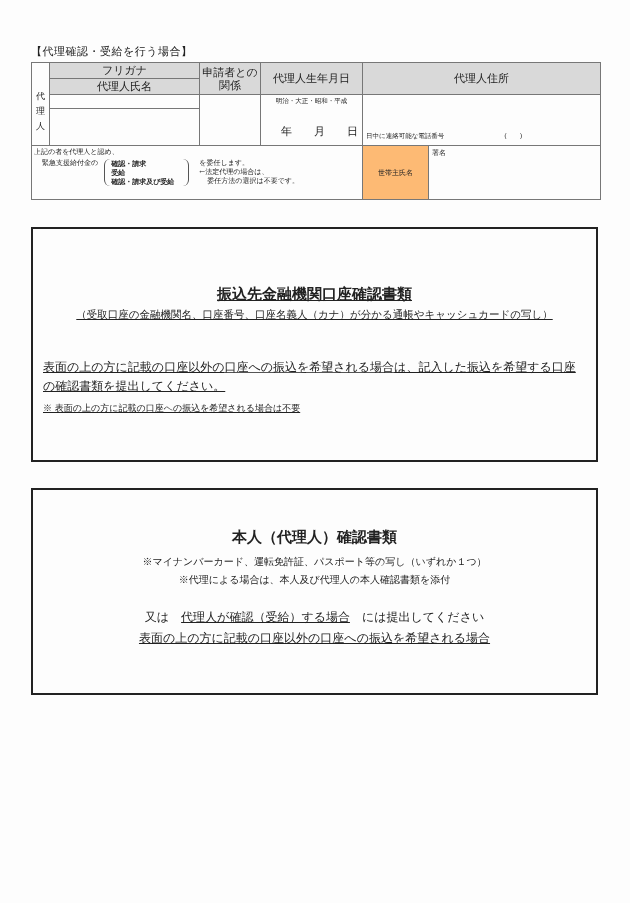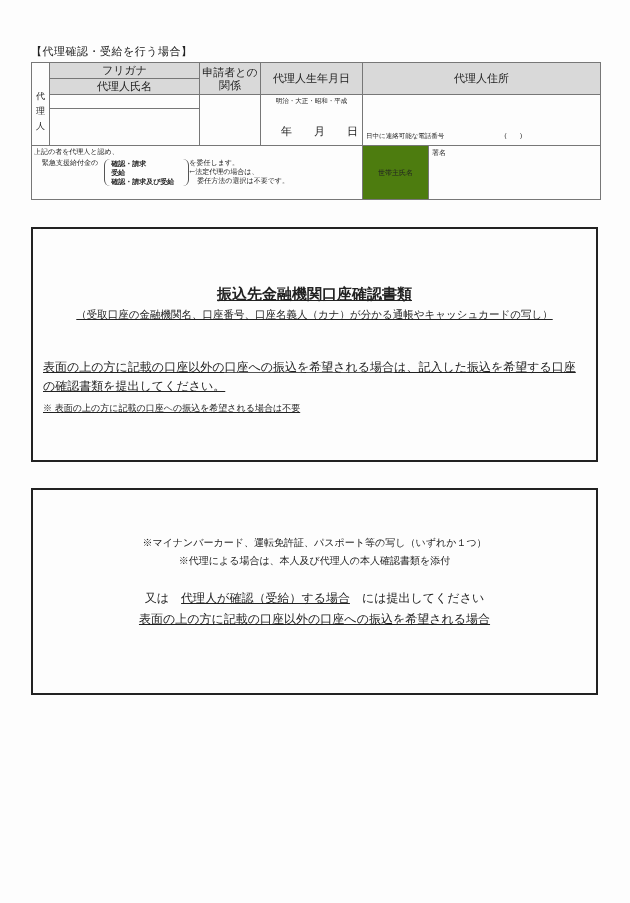--- a/index.html
+++ b/index.html
@@ -11,22 +11,22 @@
   .dashed-top { border-top:1px dashed #999 !important; }
   .side { text-align:center; font-size:9px; line-height:15px; }
   .era { font-size:6.5px; text-align:center; padding-top:2px !important; vertical-align:top !important; }
   .ymd { font-size:11px; display:flex; justify-content:space-between; padding:0 4px 0 20px; margin-top:18px; }
   .phone { font-size:6.5px; vertical-align:bottom !important; padding:0 0 4px 3px !important; }
   .phone span.paren { margin-left:60px; }
   .delegate { font-size:7px; vertical-align:top !important; padding:2px 2px !important; line-height:9px; }
   .sel { display:flex; align-items:flex-start; margin-left:8px; margin-top:2px; }
   .sel .lbl { margin-right:6px; }
   .sel .opts { border-left:1px solid #555; border-right:1px solid #555; border-radius:6px; padding:0 14px 0 6px;font-weight:bold; }
-  .sel .note { margin-left:0; }
-  .householder { background:#4d7c0f; font-size:7px; text-align:center; }
+  .sel .note { margin-left:10px; }
+  .householder { background:#fdba74; font-size:7px; text-align:center; }
   .sign { font-size:7px; vertical-align:top !important; padding:2px 3px !important; }
   .box { position:absolute; left:31px; width:567px; border:2px solid #222; box-sizing:border-box; }
   .box1 { top:227px; height:235px;text-decoration:underline; }
   .box2 { top:488px; height:207px; }
   .btitle { text-align:center; font-weight:bold; font-size:15px; }
   .bsub { text-align:center; font-size:10.5px; margin-top:4px; }
   .body1 { font-size:12px; line-height:19px; padding:0 10px; margin-top:36px; }
   .body1 u { text-decoration:underline; text-decoration-color:#555; }
   .note1 { font-size:9px; padding:0 10px; margin-top:6px; }
   .center12 { text-align:center; font-size:12px; line-height:21px; }
@@ -108,19 +108,20 @@
 <div class="box box1">
   <div style="height:56px"></div>
   <div class="btitle">振込先金融機関口座確認書類</div>
   <div class="bsub">（受取口座の金融機関名、口座番号、口座名義人（カナ）が分かる通帳やキャッシュカードの写し）</div>
   <div class="body1"><span>表面の上の方に記載の口座以外の</span><u>口座への振込を希望される場合</u><span>は、記入した振込を希望する口座の確認書類を提出してください。</span></div>
   <div class="note1">※ 表面の上の方に記載の口座への振込を希望される場合は不要</div>
 </div>
 
 <div class="box box2">
   <div style="height:38px"></div>
+  <div class="btitle">本人（代理人）確認書類</div>
   <div style="height:6px"></div>
   <div class="center10">※マイナンバーカード、運転免許証、パスポート等の写し（いずれか１つ）</div>
   <div class="center10">※代理による場合は、本人及び代理人の本人確認書類を添付</div>
   <div style="height:18px"></div>
   <div class="center12"><span>又は</span>　<u>代理人が確認（受給）する場合</u>　<span>には提出してください</span></div>
   <div class="center12"><u>表面の上の方に記載の口座以外の口座への振込を希望される場合</u></div>
 </div>
 
 </body></html>

